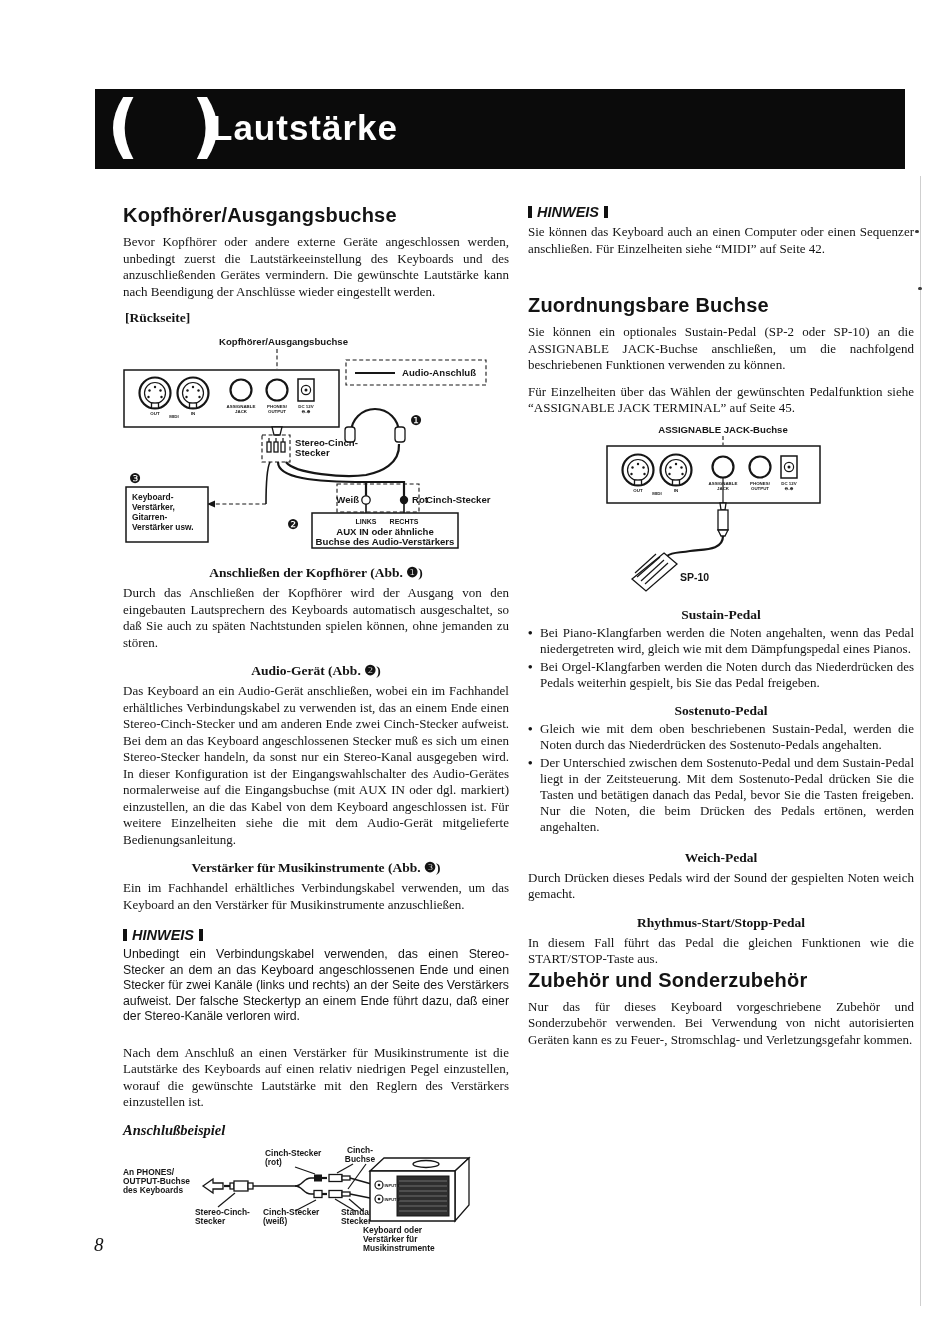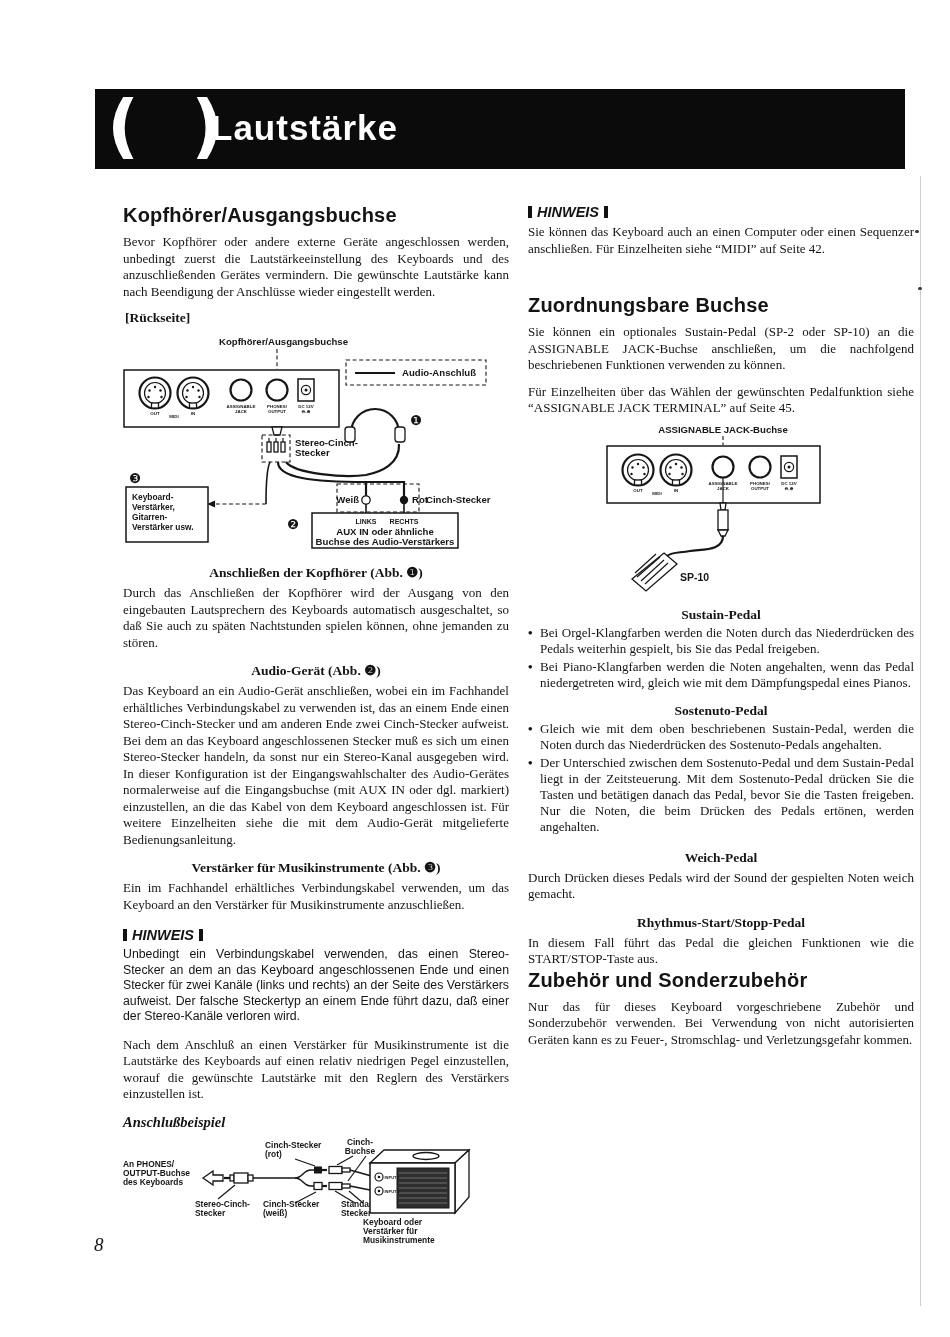--- a/index.html
+++ b/index.html
@@ -175,21 +175,21 @@
     <p class="bp">Das Keyboard an ein Audio-Gerät anschließen, wobei ein im Fachhandel erhältliches Verbindungskabel zu verwenden ist, das an einem Ende einen Stereo-Cinch-Stecker und am anderen Ende zwei Cinch-Stecker aufweist. Bei dem an das Keyboard angeschlossenen Stecker muß es sich um einen Stereo-Stecker handeln, da sonst nur ein Stereo-Kanal ausgegeben wird. In dieser Konfiguration ist der Eingangswahlschalter des Audio-Gerätes normalerweise auf die Eingangsbuchse (mit AUX IN oder dgl. markiert) einzustellen, an die das Kabel von dem Keyboard angeschlossen ist. Für weitere Einzelheiten siehe die mit dem Audio-Gerät mitgelieferte Bedienungsanleitung.</p>
 
     <div class="h4">Verstärker für Musikinstrumente (Abb. ❸)</div>
     <p class="bp">Ein im Fachhandel erhältliches Verbindungskabel verwenden, um das Keyboard an den Verstärker für Musikinstrumente anzuschließen.</p>
 
     <div class="hinweis-head">
       <span class="hbar"></span><span>HINWEIS</span><span class="hbar r"></span>
     </div>
     <p class="hinweis-body-sans">Unbedingt ein Verbindungskabel verwenden, das einen Stereo-Stecker an dem an das Keyboard angeschlossenen Ende und einen Stecker für zwei Kanäle (links und rechts) an der Seite des Verstärkers aufweist. Der falsche Steckertyp an einem Ende führt dazu, daß einer der Stereo-Kanäle verloren wird.</p>
 
-    <p class="bp" style="margin-top:12px">Nach dem Anschluß an einen Verstärker für Musikinstrumente ist die Lautstärke des Keyboards auf einen relativ niedrigen Pegel einzustellen, worauf die gewünschte Lautstärke mit den Reglern des Verstärkers einzustellen ist.</p>
+    <p class="bp" style="margin-top:20px">Nach dem Anschluß an einen Verstärker für Musikinstrumente ist die Lautstärke des Keyboards auf einen relativ niedrigen Pegel einzustellen, worauf die gewünschte Lautstärke mit den Reglern des Verstärkers einzustellen ist.</p>
 
     <div class="italic-cap">Anschlußbeispiel</div>
 
     <svg class="dg" width="386" height="112" viewBox="0 0 386 112">
       <text x="0" y="30" class="t8">An PHONES/</text>
       <text x="0" y="39" class="t8">OUTPUT-Buchse</text>
       <text x="0" y="48" class="t8">des Keyboards</text>
       <polygon points="80,41 90,34 90,38 100,38 100,44 90,44 90,48" class="wh"></polygon>
       <g>
         <line x1="101" y1="41" x2="107" y2="41" class="ln2"></line>
@@ -318,24 +318,24 @@
         <line x1="132" y1="134" x2="109" y2="154" class="ln"></line>
         <line x1="136" y1="137" x2="113" y2="158" class="ln"></line>
         <line x1="140" y1="140" x2="117" y2="161" class="ln"></line>
         <line x1="128" y1="131" x2="107" y2="150" class="ln"></line>
       </g>
       <text x="152" y="158" class="t10">SP-10</text>
     </svg>
 
     <div class="h4">Sustain-Pedal</div>
     <div class="bullet">
-        <span>Bei Orgel-Klangfarben werden die Noten durch das Niederdrücken des Pedals weiterhin gespielt, bis Sie das Pedal freigeben.</span>
+        <span>Bei Piano-Klangfarben werden die Noten angehalten, wenn das Pedal niedergetreten wird, gleich wie mit dem Dämpfungspedal eines Pianos.</span>
       </div>
     <div class="bullet">
-        <span>Bei Piano-Klangfarben werden die Noten angehalten, wenn das Pedal niedergetreten wird, gleich wie mit dem Dämpfungspedal eines Pianos.</span>
+        <span>Bei Orgel-Klangfarben werden die Noten durch das Niederdrücken des Pedals weiterhin gespielt, bis Sie das Pedal freigeben.</span>
       </div>
 
     <div class="h4">Sostenuto-Pedal</div>
     <div class="bullet">
         <span>Gleich wie mit dem oben beschriebenen Sustain-Pedal, werden die Noten durch das Niederdrücken des Sostenuto-Pedals angehalten.</span>
       </div>
     <div class="bullet">
         <span>Der Unterschied zwischen dem Sostenuto-Pedal und dem Sustain-Pedal liegt in der Zeitsteuerung. Mit dem Sostenuto-Pedal drücken Sie die Tasten und betätigen danach das Pedal, bevor Sie die Tasten freigeben. Nur die Noten, die beim Drücken des Pedals ertönen, werden angehalten.</span>
       </div>
 

